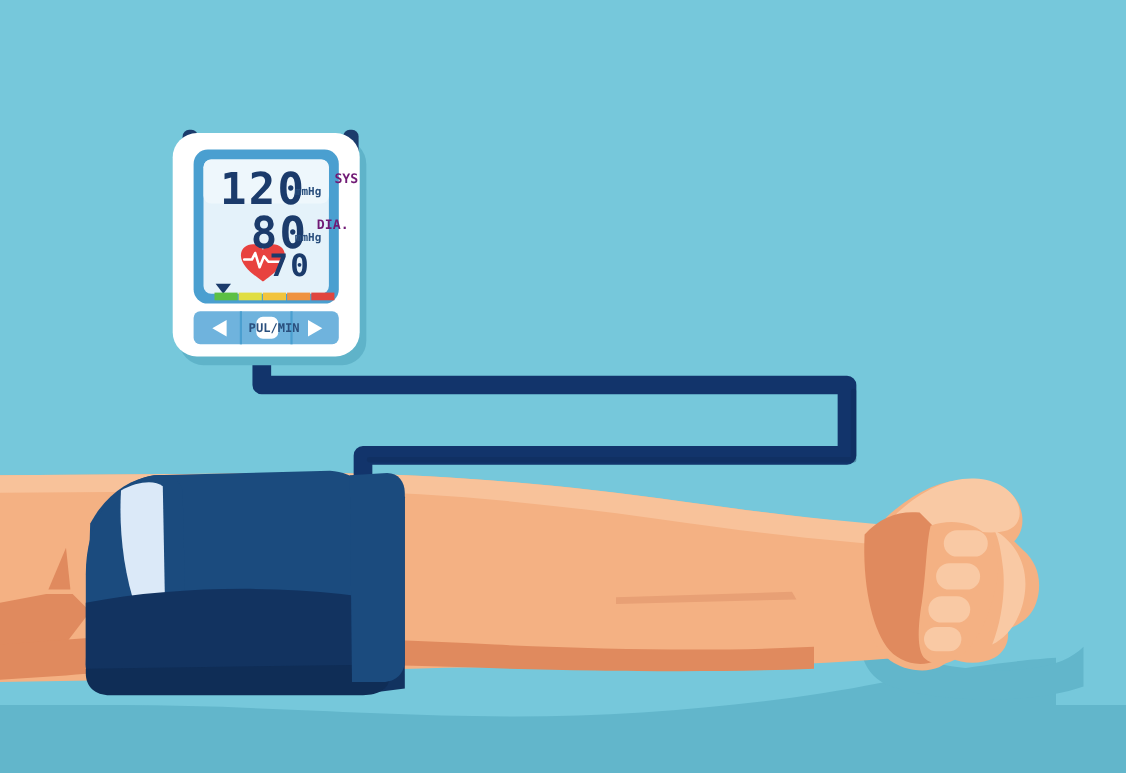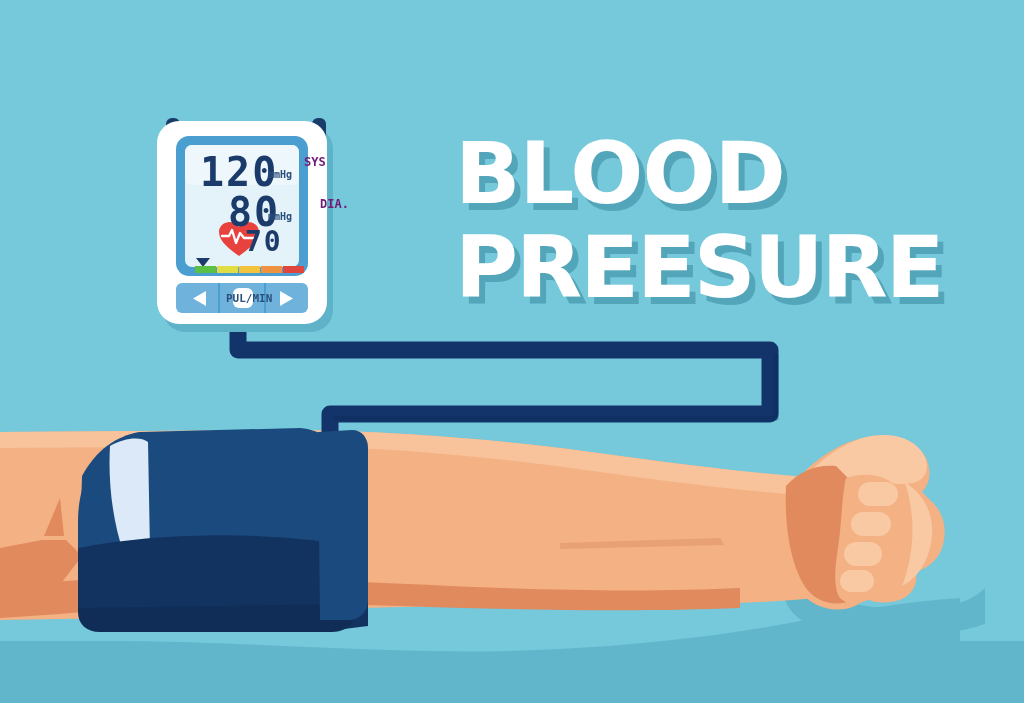--- a/index.html
+++ b/index.html
@@ -241,29 +241,25 @@
     <rect x="176" y="283" width="132" height="30" rx="6" fill="#6fb3dd"></rect>
     <line x1="219" y1="283" x2="219" y2="313" stroke="#4a9fd0" stroke-width="2"></line>
     <line x1="265" y1="283" x2="265" y2="313" stroke="#4a9fd0" stroke-width="2"></line>
 
     <polygon points="206,291 206,306 193,298.5" fill="#ffffff"></polygon>
     <rect x="233" y="288" width="20" height="20" rx="6" fill="#ffffff"></rect>
     <polygon points="280,291 280,306 293,298.5" fill="#ffffff"></polygon>
 
   </svg>
 
-  <div class="title-block">
-    <div class="title-line l1">BLOOD</div>
-    <div class="title-line l2">PREESURE</div>
-  </div>
 
   <div class="lcd seg big-num" style="left:200px; top:152px;">120</div>
   <div class="lcd unit-main" style="left:268px; top:156px;">SYS</div>
   <div class="lcd unit-sub" style="left:268px; top:170px;">mmHg</div>
 
   <div class="lcd seg big-num" style="left:228px; top:192px;">80</div>
-  <div class="lcd unit-main" style="left:284px; top:198px;">DIA.</div>
+  <div class="lcd unit-main" style="left:252px; top:198px;">DIA.</div>
   <div class="lcd unit-sub" style="left:268px; top:212px;">mmHg</div>
 
   <div class="lcd seg pulse-num" style="left:245px; top:228px;">70</div>
   <div class="lcd pulse-lab" style="left:226px; top:252px;">PUL/MIN</div>
 
 </div>
 
 </body></html>

